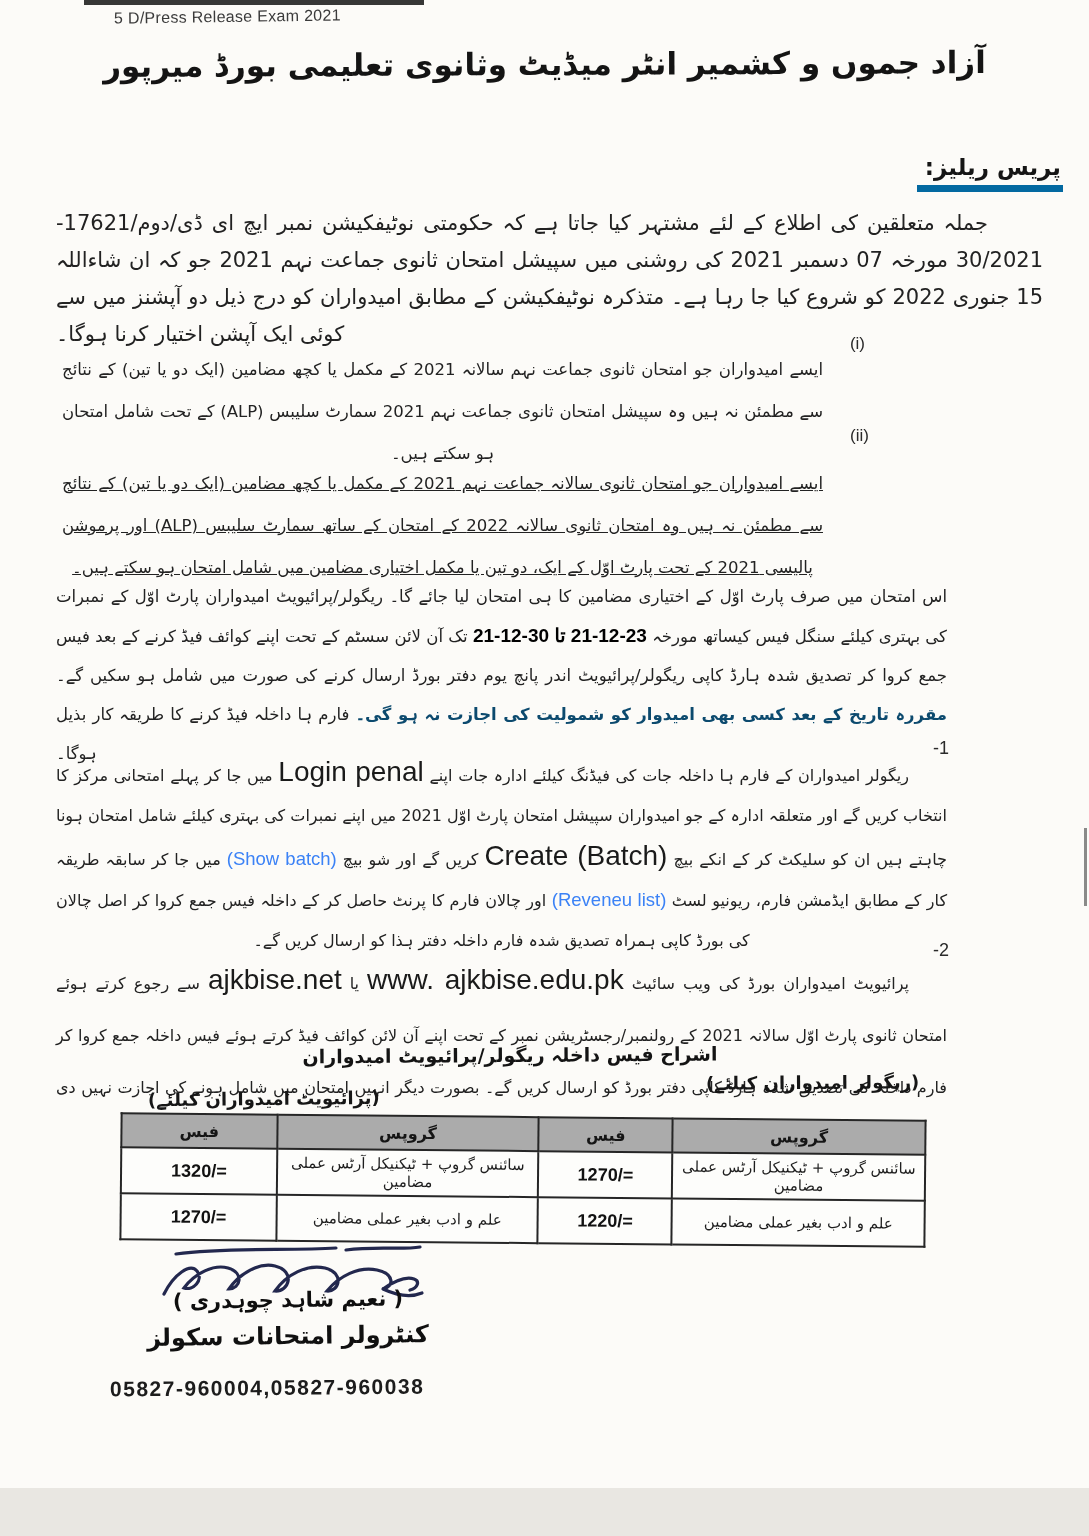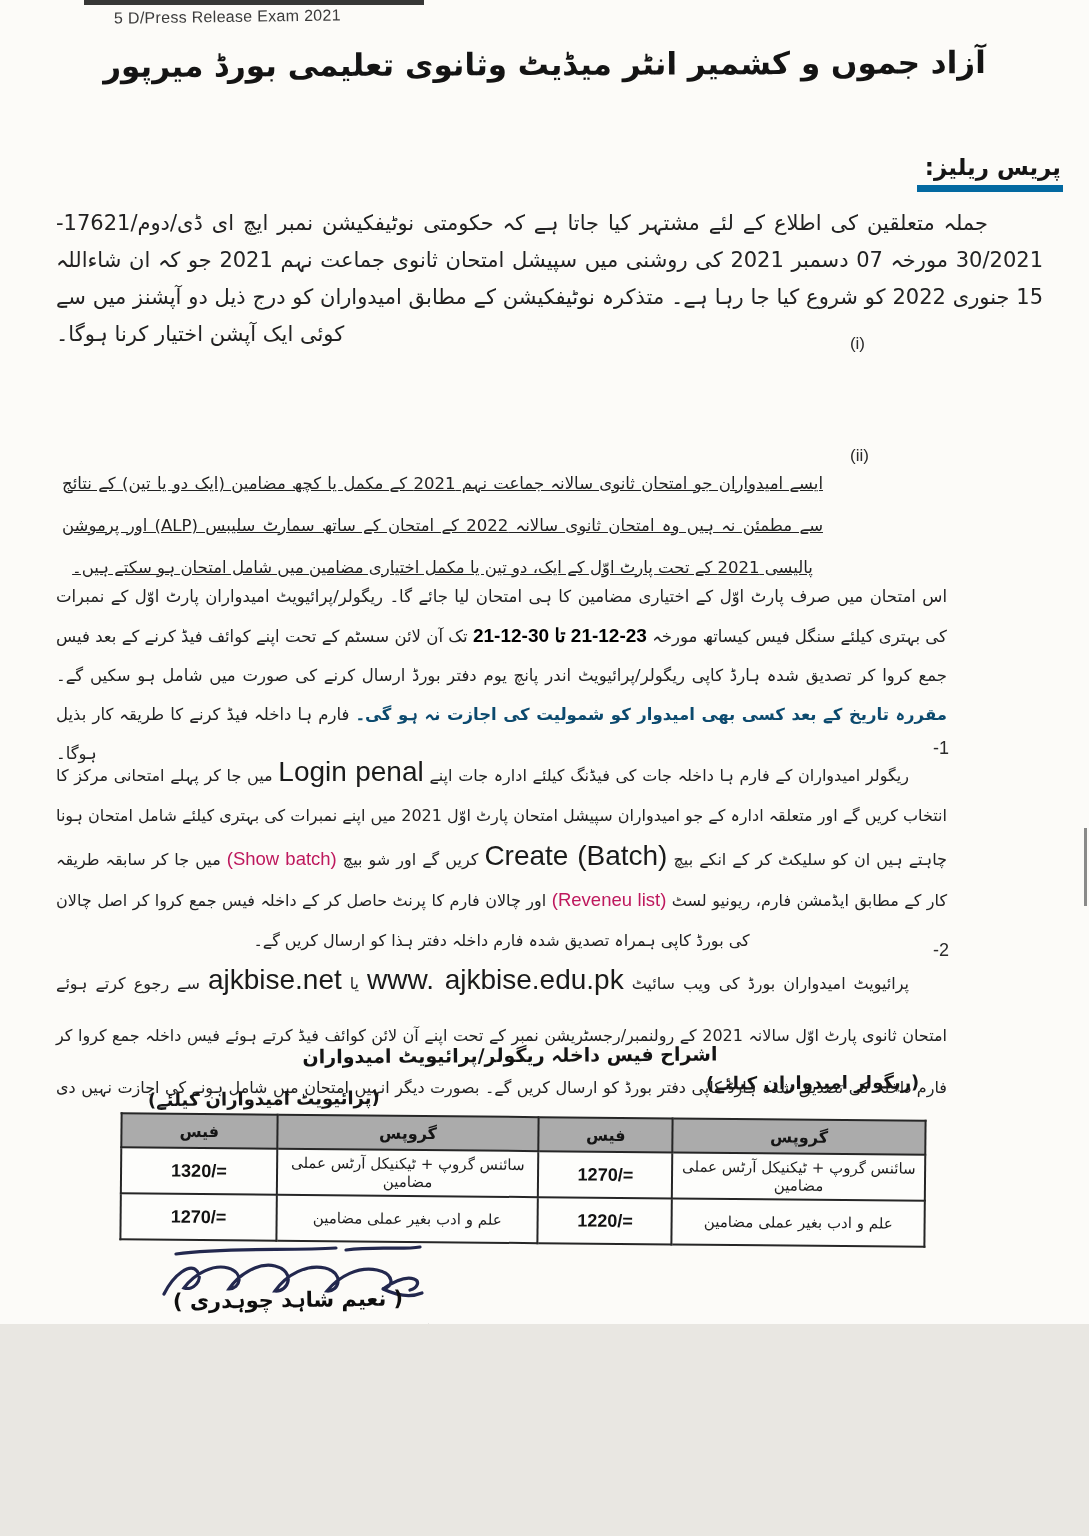--- a/index.html
+++ b/index.html
@@ -1,17 +1,17 @@
 <!DOCTYPE html>
 <html><head>
 <meta charset="utf-8">
 <style>
   html,body{margin:0;padding:0;background:#e9e7e2;}
   .page{
-    position:relative;width:1089px;height:1324px;margin:0 auto;
+    position:relative;width:1089px;height:1488px;margin:0 auto;
     background:#fcfbf8;color:#1b1b1b;overflow:hidden;
     font-family:"DejaVu Sans",sans-serif;
   }
   .smudge-top{position:absolute;top:0;left:84px;width:340px;height:5px;background:#141414;opacity:.85;}
   .corner-note{
     position:absolute;top:8px;left:114px;font-family:"Liberation Sans",sans-serif;
     font-size:16px;color:#3b3b3b;transform:rotate(-0.8deg);letter-spacing:.3px;
   }
   .doc-title{
     position:absolute;top:46px;left:36px;right:36px;text-align:center;
@@ -40,21 +40,21 @@
     top:560px;right:142px;left:56px;font-size:16.5px;line-height:39px;
     text-align-last:left;
   }
   .step{
     right:142px;left:56px;font-size:16px;line-height:40px;
     text-indent:38px;text-align-last:center;
   }
   .step-marker{
     position:absolute;font-family:"Liberation Sans",sans-serif;font-size:18px;color:#2a2a2a;
   }
-  .latin{font-family:"Liberation Sans",sans-serif;font-size:18.5px;color:#be185d;}
+  .latin{font-family:"Liberation Sans",sans-serif;font-size:18.5px;color:#3b82f6;}
   .latin-big{font-family:"Liberation Sans",sans-serif;font-size:28px;color:#1a1a1a;}
   .bold-dates{font-family:"Liberation Sans",sans-serif;font-size:19px;font-weight:bold;color:#000000;}
   .bold-run{font-weight:bold;color:#0c4a6e;}
   .table-title{
     position:absolute;top:1044px;left:290px;width:440px;text-align:center;direction:rtl;
     font-size:19px;font-weight:bold;color:#141414;transform:rotate(-0.4deg);
   }
   .caption{position:absolute;direction:rtl;font-size:18px;font-weight:bold;color:#161616;}
   .caption-right{top:1072px;right:170px;transform:rotate(-0.4deg);}
   .caption-left{top:1088px;left:148px;transform:rotate(-0.6deg);}
@@ -96,22 +96,23 @@
 
   <div class="corner-note">5 D/Press Release Exam 2021</div>
 
   <div class="doc-title">آزاد جموں و کشمیر انٹر میڈیٹ وثانوی تعلیمی بورڈ میرپور</div>
 
   <div class="press-heading">پریس ریلیز:</div>
 
   <p class="urdu-par intro">جملہ متعلقین کی اطلاع کے لئے مشتہر کیا جاتا ہے کہ حکومتی نوٹیفکیشن نمبر ایچ ای ڈی/دوم/17621-30/2021 مورخہ 07 دسمبر 2021 کی روشنی میں سپیشل امتحان ثانوی جماعت نہم 2021 جو کہ ان شاءاللہ 15 جنوری 2022 کو شروع کیا جا رہا ہے۔ متذکرہ نوٹیفکیشن کے مطابق امیدواران کو درج ذیل دو آپشنز میں سے کوئی ایک آپشن اختیار کرنا ہوگا۔</p>
 
   <div class="option-marker" style="top:334px;right:224px;">(i)</div>
+  <p class="urdu-par option" style="top:332px;">ایسے امیدواران جو امتحان ثانوی جماعت نہم سالانہ 2021 کے مکمل یا کچھ مضامین (ایک دو یا تین) کے نتائج سے مطمئن نہ ہیں وہ سپیشل امتحان ثانوی جماعت نہم 2021 سمارٹ سلیبس (ALP) کے تحت شامل امتحان ہو سکتے ہیں۔</p>
 
-  <div class="option-marker" style="top:446px;right:220px;">(ii)</div>
+  <div class="option-marker" style="top:426px;right:220px;">(ii)</div>
   <p class="urdu-par option" style="top:446px;text-decoration:underline;">ایسے امیدواران جو امتحان ثانوی سالانہ جماعت نہم 2021 کے مکمل یا کچھ مضامین (ایک دو یا تین) کے نتائج سے مطمئن نہ ہیں وہ امتحان ثانوی سالانہ 2022 کے امتحان کے ساتھ سمارٹ سلیبس (ALP) اور پرموشن پالیسی 2021 کے تحت پارٹ اوّل کے ایک، دو تین یا مکمل اختیاری مضامین میں شامل امتحان ہو سکتے ہیں۔</p>
 
   <p class="urdu-par exam-par">
     <span>اس امتحان میں صرف پارٹ اوّل کے اختیاری مضامین کا ہی امتحان لیا جائے گا۔ ریگولر/پرائیویٹ امیدواران پارٹ اوّل کے نمبرات کی بہتری کیلئے سنگل فیس کیساتھ مورخہ </span><span class="bold-dates">23-12-21 تا 30-12-21</span><span> تک آن لائن سسٹم کے تحت اپنے کوائف فیڈ کرنے کے بعد فیس جمع کروا کر تصدیق شدہ ہارڈ کاپی ریگولر/پرائیویٹ اندر پانچ یوم دفتر بورڈ ارسال کرنے کی صورت میں شامل ہو سکیں گے۔ </span><span class="bold-run">مقررہ تاریخ کے بعد کسی بھی امیدوار کو شمولیت کی اجازت نہ ہو گی۔</span><span> فارم ہا داخلہ فیڈ کرنے کا طریقہ کار بذیل ہوگا۔</span>
   </p>
 
   <div class="step-marker" style="top:738px;right:140px;">-1</div>
   <p class="urdu-par step" style="top:736px;">
     <span>ریگولر امیدواران کے فارم ہا داخلہ جات کی فیڈنگ کیلئے ادارہ جات اپنے </span><span class="latin-big">Login penal</span><span> میں جا کر پہلے امتحانی مرکز کا انتخاب کریں گے اور متعلقہ ادارہ کے جو امیدواران سپیشل امتحان پارٹ اوّل 2021 میں اپنے نمبرات کی بہتری کیلئے شامل امتحان ہونا چاہتے ہیں ان کو سلیکٹ کر کے انکے بیچ </span><span class="latin-big">Create (Batch)</span><span> کریں گے اور شو بیچ </span><span class="latin">(Show batch)</span><span> میں جا کر سابقہ طریقہ کار کے مطابق ایڈمشن فارم، ریونیو لسٹ </span><span class="latin">(Reveneu list)</span><span> اور چالان فارم کا پرنٹ حاصل کر کے داخلہ فیس جمع کروا کر اصل چالان کی بورڈ کاپی ہمراہ تصدیق شدہ فارم داخلہ دفتر ہذا کو ارسال کریں گے۔</span>
   </p>

